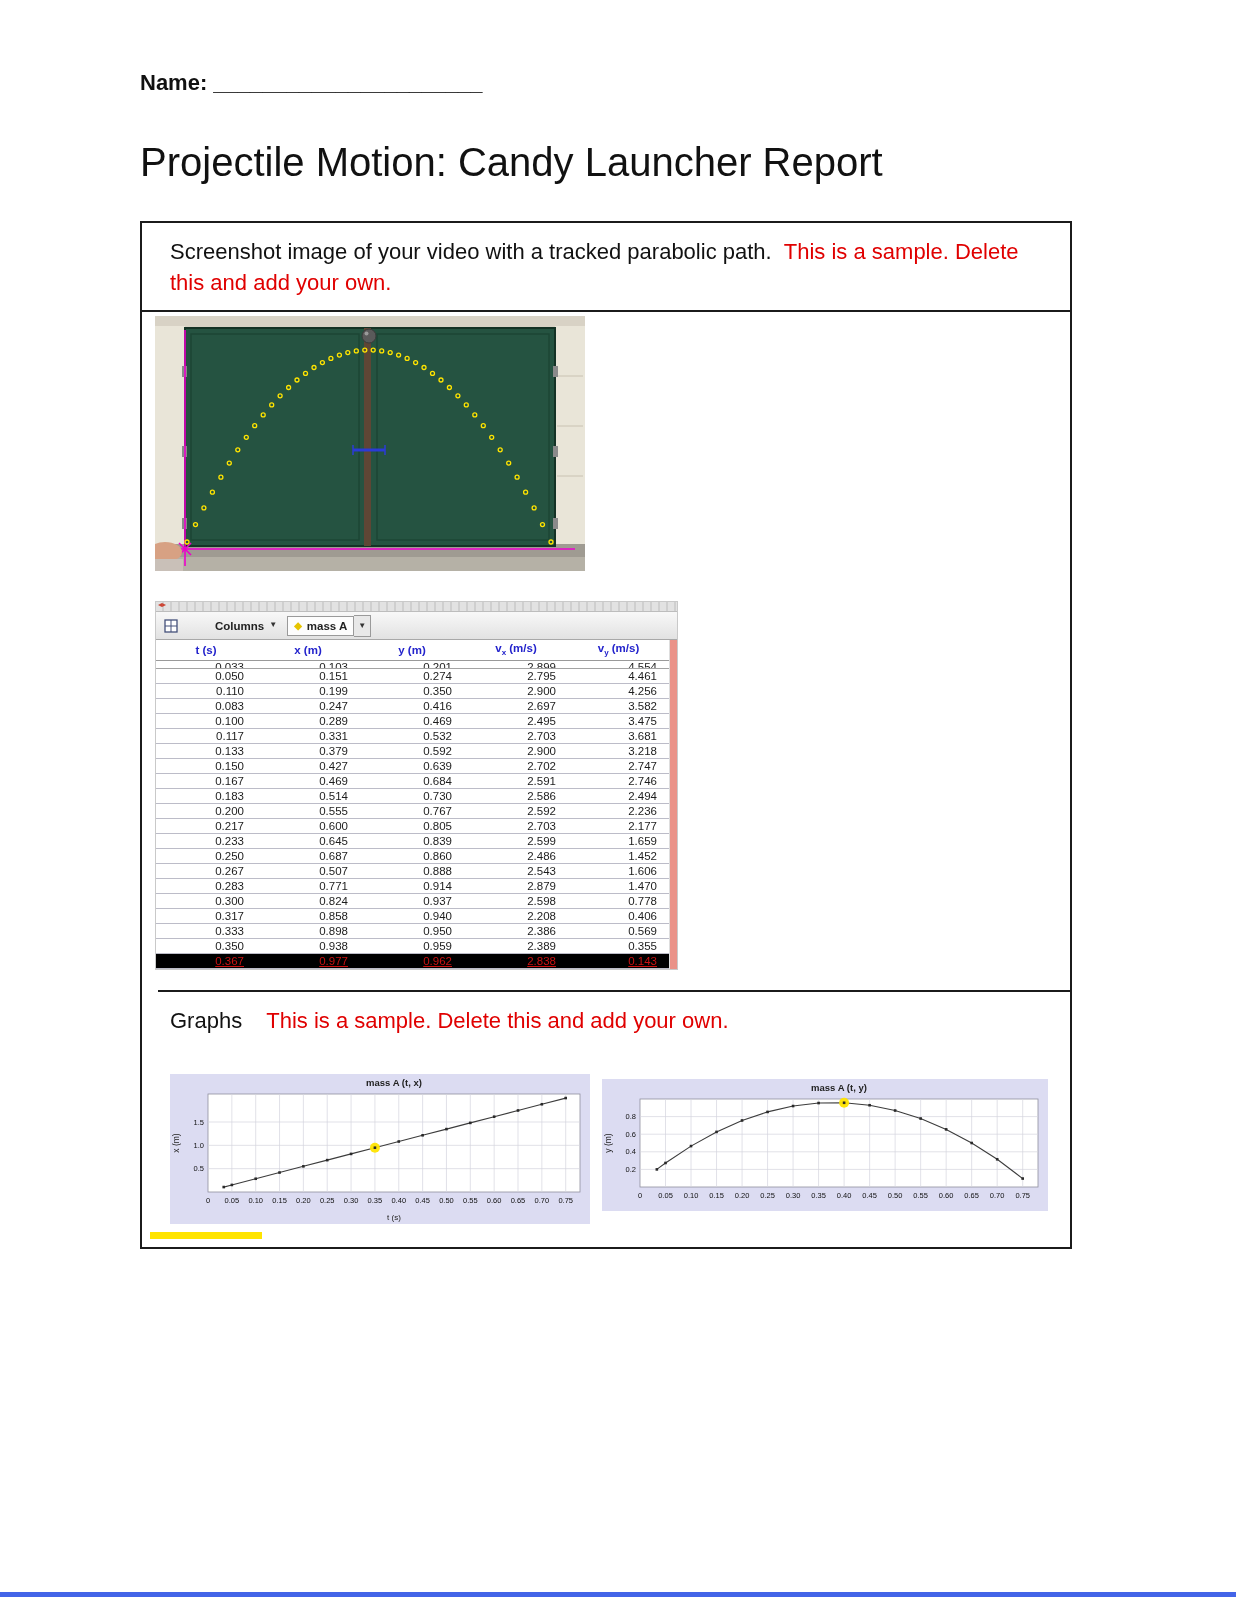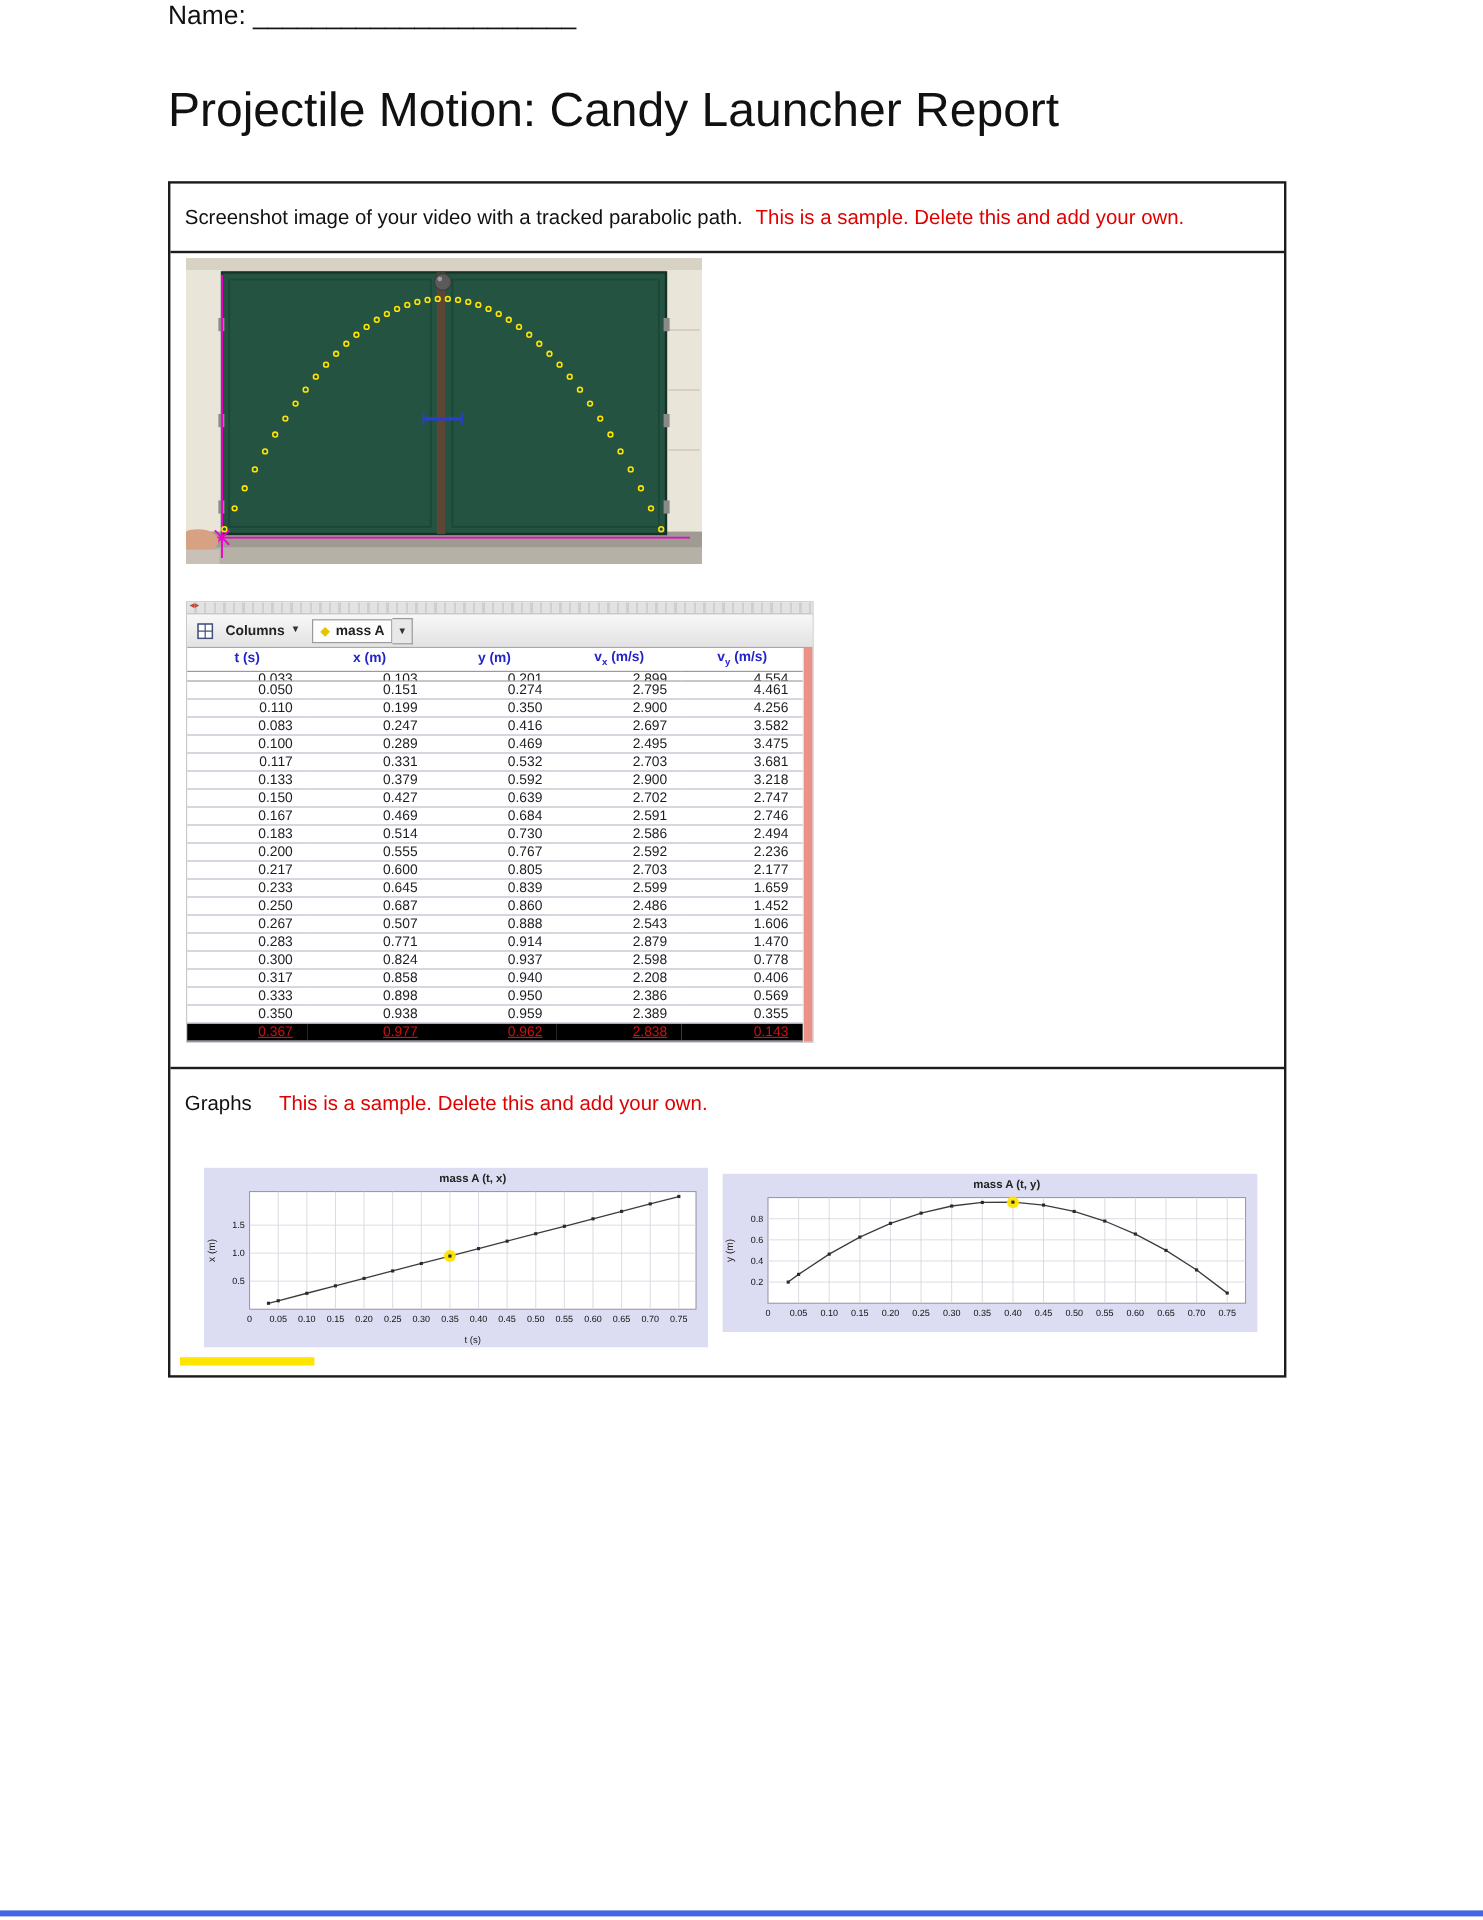--- a/index.html
+++ b/index.html
@@ -1,39 +1,39 @@
 <!DOCTYPE html>
 <html><head>
 <meta charset="utf-8">
 <style>
   html,body{margin:0;padding:0;background:#fff;}
   .page{position:relative;width:1236px;height:1600px;background:#fff;overflow:hidden;
         font-family:"Liberation Sans",sans-serif;color:#111;}
   .content{width:932px;margin-left:140px;}
-  .name-line{font-size:22px;}
+  .name-line{padding-top:70px;font-size:22px;font-weight:bold;}
   .doc-title{font-size:40px;font-weight:400;text-align:left;margin:44px 0 36px;}
   .intro{font-size:22px;line-height:31px;margin:0 0 40px;}
   a.link{color:#1155cc;text-decoration:underline;cursor:pointer;}
   .report-box{border:2px solid #1b1b1b;}
-  .sec-header{font-size:17px;line-height:31px;padding:13px 12px 12px;}
+  .sec-header{font-size:22px;line-height:31px;padding:13px 12px 12px;margin-left:16px;}
   .sec-header .note{color:#e00000;}
   .sec-header .gap{margin-left:18px;}
   .sec-header .sgap{margin-left:6px;}
   .bt{border-top:2px solid #1b1b1b;}
   .video-wrap{padding:4px 0 16px 13px;}
 
   
   .tracker-shot{margin:10px 0 20px 13px;width:521px;border:1px solid #c9c9c9;background:#fff;}
   .ts-scrollstrip{height:9px;background:repeating-linear-gradient(90deg,#e2e2e2 0 6px,#cfcfcf 6px 8px);
                   border-bottom:1px solid #bdbdbd;position:relative;}
   .ts-arrows{position:absolute;left:2px;top:-2px;font-size:8px;color:#cc4433;letter-spacing:0;}
   .ts-toolbar{height:27px;display:flex;align-items:center;gap:10px;
               background:linear-gradient(#f8f8f8,#e2e2e2);border-bottom:1px solid #a8a8a8;
               padding:0 8px;font-size:11.5px;font-weight:bold;color:#222;}
-  .tb-btn{display:flex;align-items:flex-start;gap:5px;}
+  .tb-btn{display:flex;align-items:flex-start;gap:5px;margin-left:27px;}
   .caret{font-size:8px;color:#333;}
   .track-group{display:flex;align-items:center;}
   .track-select{display:flex;align-items:center;background:#fdfdfd;border:1px solid #9a9a9a;
                 padding:1px 6px;gap:5px;height:16px;}
   .diamond{color:#e6c400;font-size:10px;}
   .track-caret-btn{border:1px solid #9a9a9a;border-left:none;background:#e8e8e8;padding:0 4px;
                    height:20px;display:flex;align-items:center;font-size:8px;}
   .ts-body{display:flex;}
   table.data{border-collapse:collapse;width:513px;table-layout:fixed;}
   table.data th{color:#2323cc;font-size:11.5px;font-weight:bold;text-align:center;

